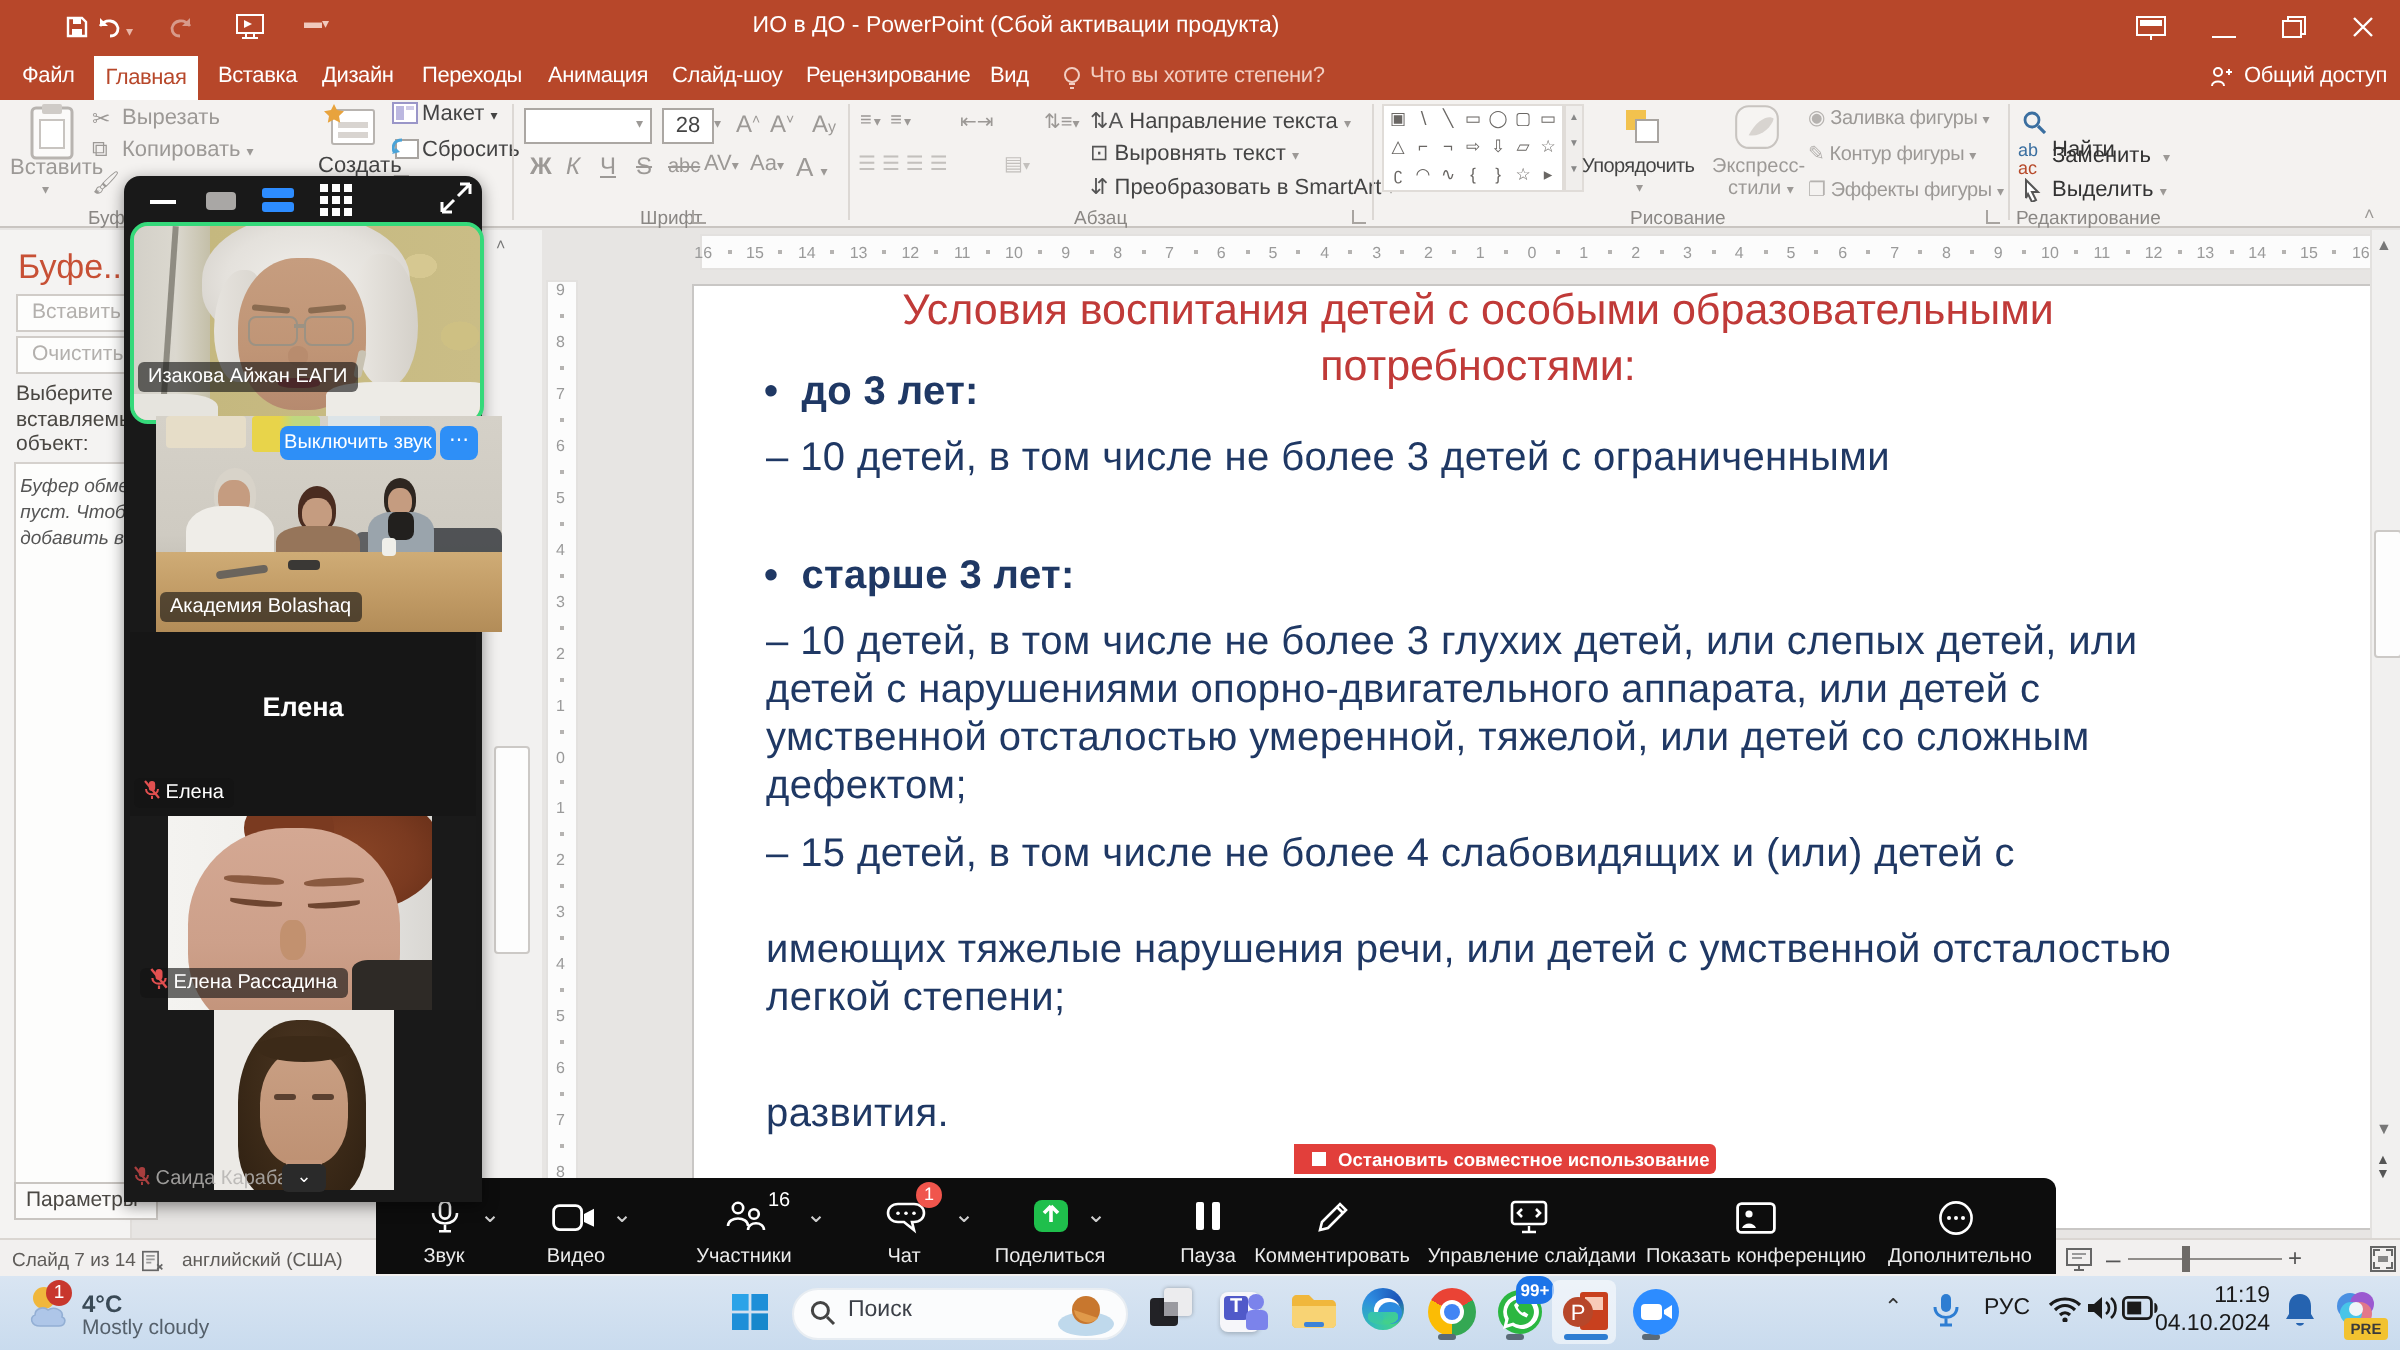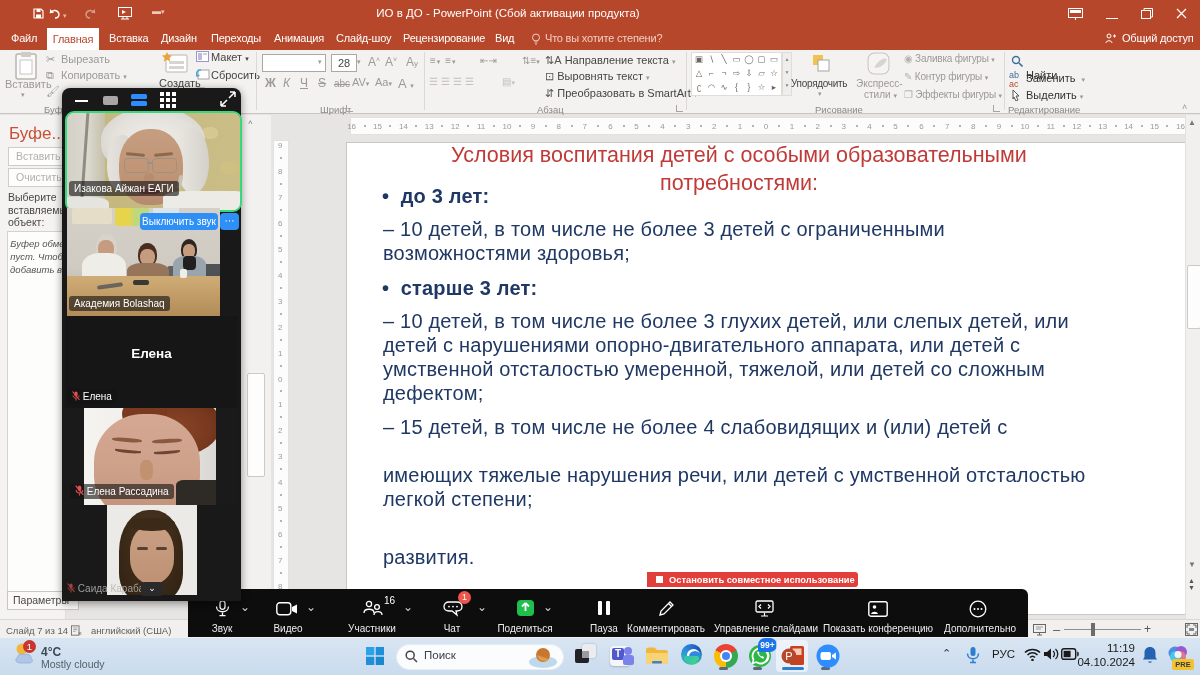--- a/index.html
+++ b/index.html
@@ -351,21 +351,20 @@
       <div style="position: absolute; left: 4px; transform: translateY(-50%); font-size: 8px; color: rgb(154, 154, 154); top: 418.8px;">7</div>
       <div style="position: absolute; left: 6px; width: 2px; height: 2px; background: rgb(181, 179, 177); transform: translateY(-50%); top: 431.75px;"></div>
       <div style="position: absolute; left: 4px; transform: translateY(-50%); font-size: 8px; color: rgb(154, 154, 154); top: 444.7px;">8</div>
       <div style="position: absolute; left: 6px; width: 2px; height: 2px; background: rgb(181, 179, 177); transform: translateY(-50%); top: 457.65px;"></div>
       <div style="position: absolute; left: 4px; transform: translateY(-50%); font-size: 8px; color: rgb(154, 154, 154); top: 470.6px;">9</div>
     </div>
 <div id="slide">
   <div class="sl-title" style="top:-2px;margin-left:-27px;">Условия воспитания детей с особыми образовательными<br>потребностями:</div>
   <div class="sl-line b" style="left:35px;top:42px;">•&nbsp;&nbsp;до 3 лет:</div>
   <div class="sl-line" style="left:36px;top:75px;">– 10 детей, в том числе не более 3 детей с ограниченными</div>
-  <div class="sl-line" style="left:36px;top:99px;">возможностями здоровья;</div>
   <div class="sl-line b" style="left:35px;top:134px;">•&nbsp;&nbsp;старше 3 лет:</div>
   <div class="sl-line" style="left:36px;top:167px;">– 10 детей, в том числе не более 3 глухих детей, или слепых детей, или</div>
   <div class="sl-line" style="left:36px;top:191px;">детей с нарушениями опорно-двигательного аппарата, или детей с</div>
   <div class="sl-line" style="left:36px;top:215px;">умственной отсталостью умеренной, тяжелой, или детей со сложным</div>
   <div class="sl-line" style="left:36px;top:239px;">дефектом;</div>
   <div class="sl-line" style="left:36px;top:273px;">– 15 детей, в том числе не более 4 слабовидящих и (или) детей с</div>
   <div class="sl-line" style="left:36px;top:321px;">имеющих тяжелые нарушения речи, или детей с умственной отсталостью</div>
   <div class="sl-line" style="left:36px;top:345px;">легкой степени;</div>
   <div class="sl-line" style="left:36px;top:403px;">развития.</div>
 </div>
@@ -530,21 +529,21 @@
     <div class="abs" style="left:77px;top:60px;width:10px;height:10px;background:#B88C6E;border-radius:45%;"></div>
     <div class="abs" style="left:72px;top:76px;width:21px;height:5px;background:#A3474E;border-radius:40%;"></div>
 
     <div class="abs" style="left:111px;top:62px;width:4px;height:14px;background:#C8C2B2;border-radius:2px;transform:rotate(12deg);"></div>
 
     <div class="abs" style="left:96px;top:78px;width:80px;height:22px;background:#EDEBE6;border-radius:30% 10% 0 0;"></div>
     <div class="abs" style="left:0px;top:84px;width:42px;height:16px;background:#E6E4DE;border-radius:0 40% 0 0;"></div>
     <div class="vlabel" style="left:2px;top:68px;">Изакова Айжан ЕАГИ</div>
   </div>
 
-  <div class="abs" style="left:5px;top:120px;width:153px;height:108px;overflow:hidden;">
+  <div class="abs" style="left:16px;top:120px;width:153px;height:108px;overflow:hidden;padding-left:40px;">
     <div class="abs" style="left:0;top:0;width:173px;height:108px;background:linear-gradient(180deg,#D5D1C8 0%,#CFCBC2 55%,#C6C2B9 68%);"></div>
 
     <div class="abs" style="left:5px;top:0px;width:40px;height:16px;background:#E6DDC8;border-radius:2px;"></div>
     <div class="abs" style="left:48px;top:0px;width:34px;height:18px;background:linear-gradient(90deg,#E8D44A 40%,#BFD880 60%);border-radius:2px;"></div>
     <div class="abs" style="left:86px;top:0px;width:26px;height:14px;background:#DCE4E8;"></div>
 
     <div class="abs" style="left:134px;top:56px;width:39px;height:18px;background:#3A3D42;border-radius:4px 4px 0 0;opacity:.85;"></div>
     <div class="abs" style="left:100px;top:58px;width:18px;height:12px;background:#43464B;border-radius:3px;opacity:.8;"></div>
 
     <div class="abs" style="left:29px;top:26px;width:21px;height:25px;background:#D8D3C9;border-radius:50% 50% 40% 40%;"></div>

